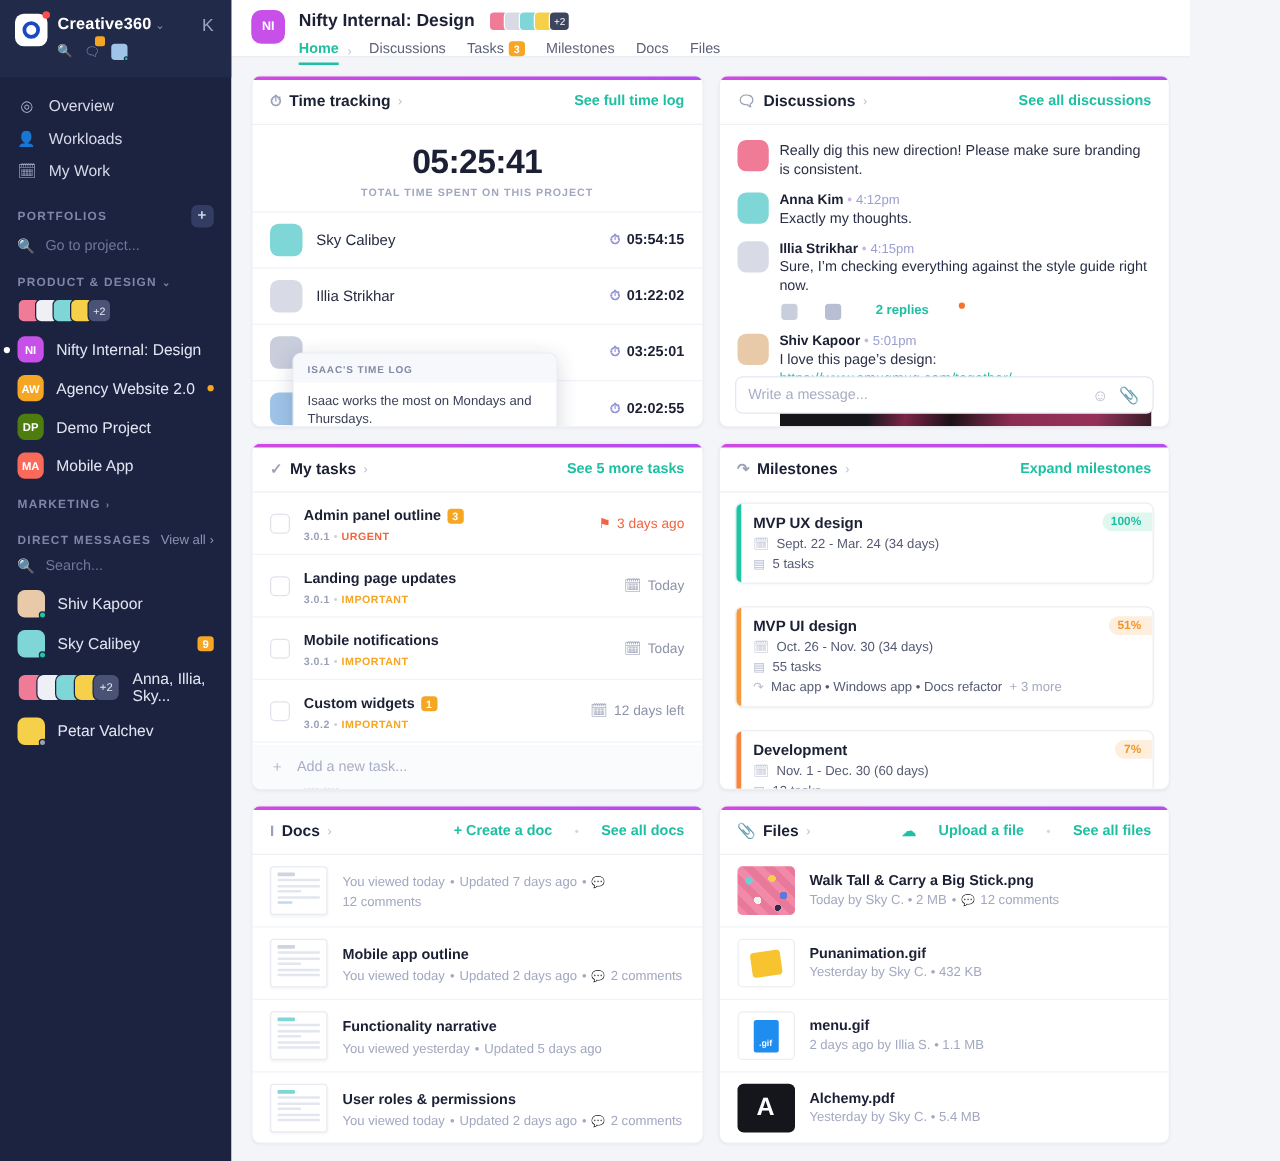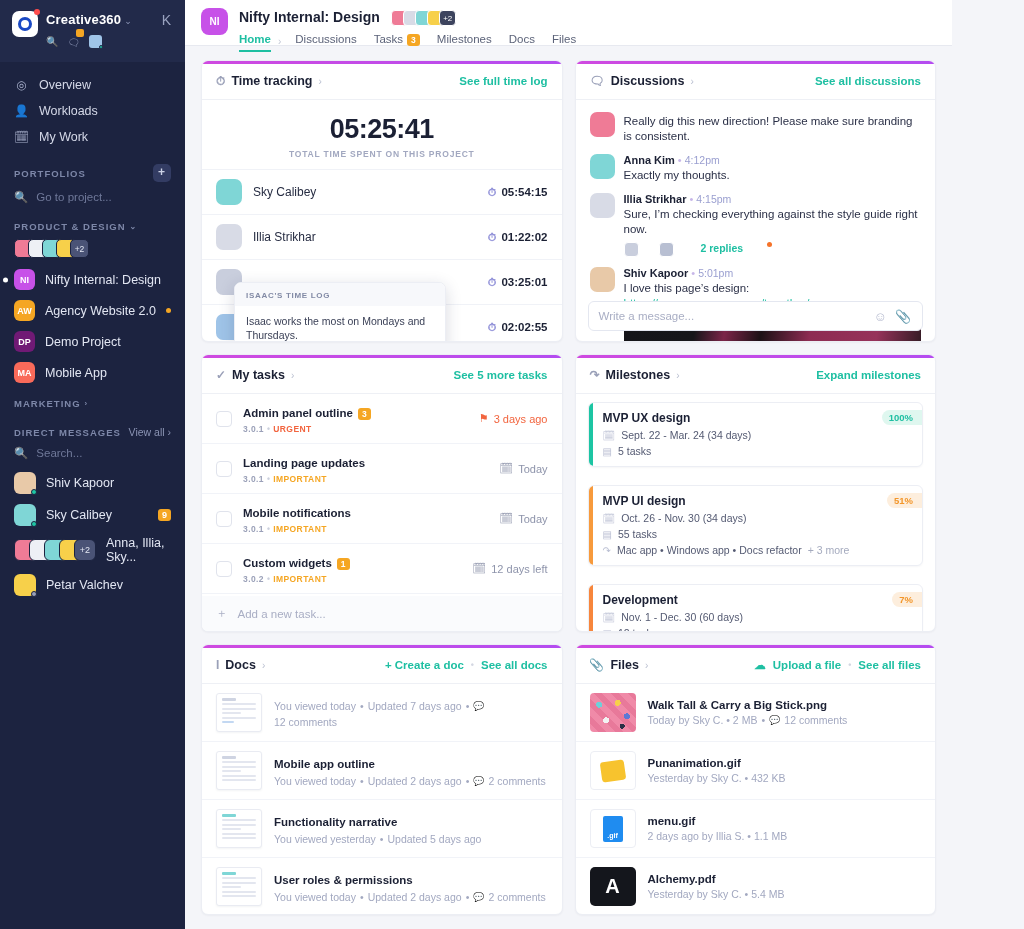--- a/index.html
+++ b/index.html
@@ -159,21 +159,21 @@
     background: linear-gradient(90deg,#cf4ae0,#b44cf0);
   }
   .card-head {
     display: flex; align-items: center; padding: 13px 14px 11px 14px;
     border-bottom: 1px solid #eef0f5; flex: 0 0 auto;
   }
   .card-title { font-size: 12.5px; font-weight: bold; color: #1b2034; display: flex; align-items: center; gap: 6px; }
   .card-title .ico { font-size: 12px; color: #9aa0b8; }
   .card-title .chev { color: #b9bfd0; font-size: 10px; font-weight: normal; }
   .card-act { margin-left: auto; font-size: 11.5px; color: #1ebfa2; font-weight: bold; cursor: pointer; }
-  .card-act.group { display: flex; align-items: center; gap: 7px; }
+  .card-act.group { display: flex; align-items: center; gap: 18px; }
   .dotsep { color: #d3d7e2; font-size: 9px; }
   .card-body { flex: 1; overflow: hidden; position: relative; }
 
   
   .tt-total { text-align: center; padding: 14px 0 10px 0; }
   .tt-big { font-size: 27px; font-weight: bold; color: #1b2034; letter-spacing: -.5px; }
   .tt-sub { font-size: 8.5px; letter-spacing: .8px; color: #a2a8c0; font-weight: bold; margin-top: 4px; }
   .tt-row {
     display: flex; align-items: center; gap: 11px; padding: 9px 14px;
     border-top: 1px solid #f0f2f7; font-size: 12px; color: #262c42;
@@ -350,21 +350,21 @@
       <span class="lead"></span>
       <span class="sq" style="background:#c751e8">NI</span>
       <span>Nifty Internal: Design</span>
     </div>
     <div class="proj">
       <span class="sq" style="background:#f5a623">AW</span>
       <span>Agency Website 2.0</span>
       <span class="rdot"></span>
     </div>
     <div class="proj">
-      <span class="sq" style="background:#701a75">DP</span>
+      <span class="sq" style="background:#4d7c0f">DP</span>
       <span>Demo Project</span>
     </div>
     <div class="proj">
       <span class="sq" style="background:#f96a5a">MA</span>
       <span>Mobile App</span>
     </div>
 
     <div class="sec-head">
       <span>MARKETING</span>
       <span class="chev">›</span>

